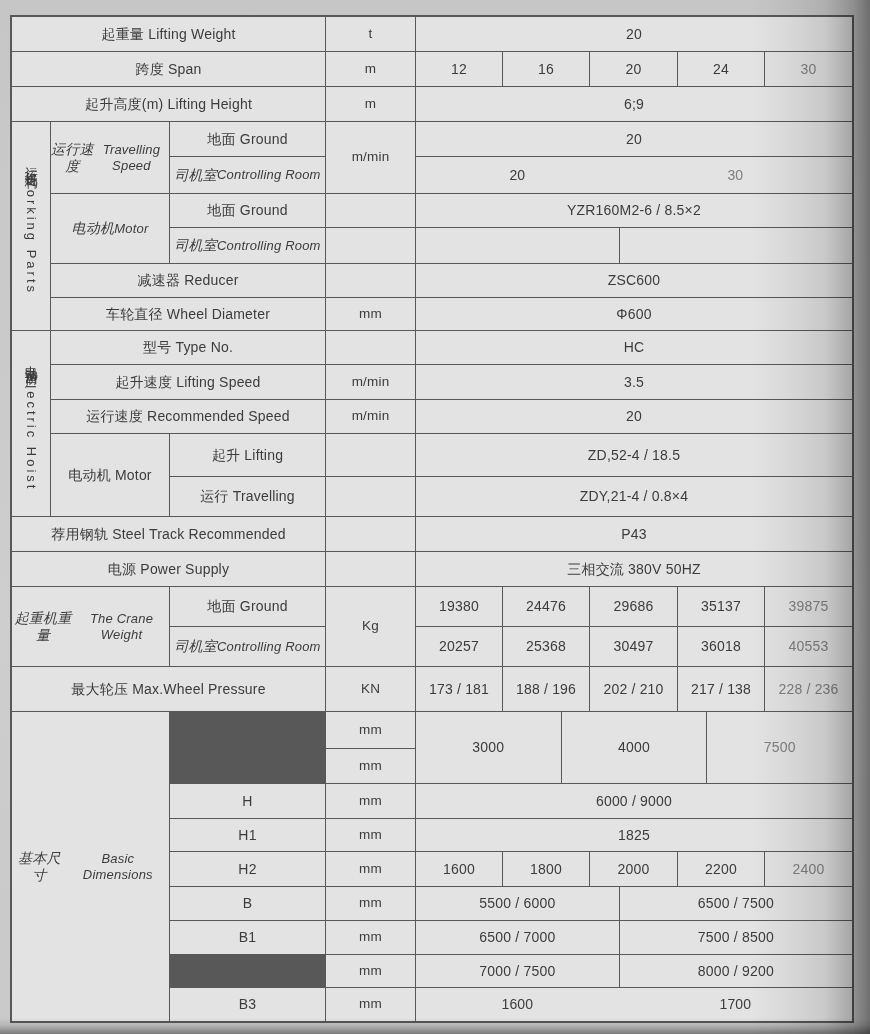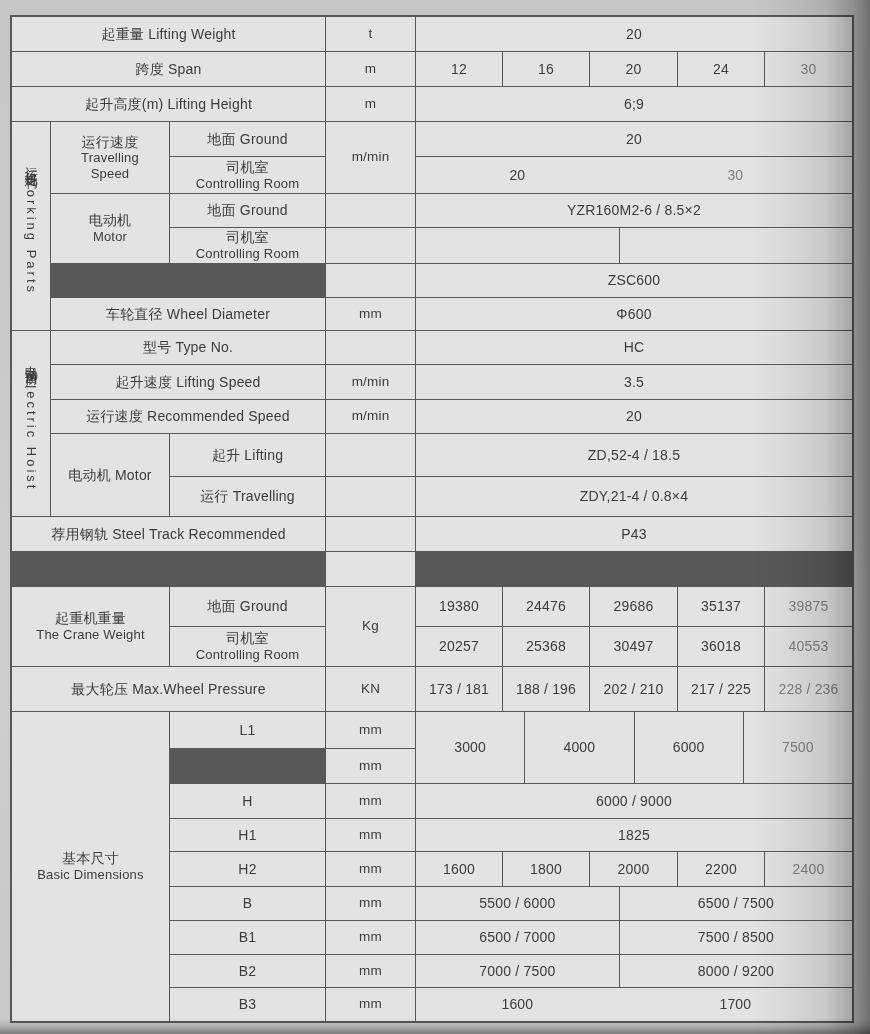--- a/index.html
+++ b/index.html
@@ -16,21 +16,21 @@
     grid-template-columns:38px 118px 155px 89px 86px 86px 87px 86px 87px;
     grid-template-rows:34px 34px 34px 34px 36px 33px 35px 33px 32px 33px 34px 33px 42px 39px 34px 34px 39px 39px 44px 36px 34px 34px 32px 34px 33px 33px 32px 33px;
     gap:1px;background:var(--line);padding:2px;
   }
   .c{
     background:var(--cell);
     display:flex;align-items:center;justify-content:center;
     font-size:14px;line-height:1.2;text-align:center;
     letter-spacing:.2px;
   }
-  .stack{flex-direction:column;}
+  .stack{font-style:italic;}
   .stack .en{font-size:13px;}
   .narrow-en .en{max-width:84px;}
   .unit{font-size:13.5px;}
   .vert{
     writing-mode:vertical-lr;text-orientation:mixed;
     font-size:13px;letter-spacing:3px;
   }
   .split{padding:0;}
   .split .hl{width:46.5%;align-self:stretch;display:flex;align-items:center;justify-content:center;border-right:1px solid var(--line);}
   .split .hr{flex:1;align-self:stretch;display:flex;align-items:center;justify-content:center;}
@@ -101,20 +101,21 @@
   <div class="c stack" style="grid-area:7/3/8/4">
     <span>司机室</span>
     <span class="en">Controlling Room</span>
   </div>
   <div class="c" style="grid-area:7/4/8/5"></div>
   <div class="c split" style="grid-area:7/5/8/10">
     <span class="hl"></span>
     <span class="hr"></span>
   </div>
 
+  <div class="c" style="grid-area:8/2/9/4">减速器 Reducer</div>
   <div class="c" style="grid-area:8/4/9/5"></div>
   <div class="c" style="grid-area:8/5/9/10">ZSC600</div>
 
   <div class="c" style="grid-area:9/2/10/4">车轮直径 Wheel Diameter</div>
   <div class="c unit" style="grid-area:9/4/10/5">mm</div>
   <div class="c" style="grid-area:9/5/10/10">Φ600</div>
 
   <div class="c vert" style="grid-area:10/1/15/2">电动葫芦 Electric Hoist</div>
 
   <div class="c" style="grid-area:10/2/11/4">型号 Type No.</div>
@@ -134,21 +135,23 @@
   <div class="c" style="grid-area:13/4/14/5"></div>
   <div class="c" style="grid-area:13/5/14/10">ZD,52-4 / 18.5</div>
   <div class="c" style="grid-area:14/3/15/4">运行 Travelling</div>
   <div class="c" style="grid-area:14/4/15/5"></div>
   <div class="c" style="grid-area:14/5/15/10">ZDY,21-4 / 0.8×4</div>
 
   <div class="c" style="grid-area:15/1/16/4">荐用钢轨 Steel Track Recommended</div>
   <div class="c" style="grid-area:15/4/16/5"></div>
   <div class="c" style="grid-area:15/5/16/10">P43</div>
 
+  <div class="c" style="grid-area:16/1/17/4">电源 Power Supply</div>
   <div class="c" style="grid-area:16/4/17/5"></div>
+  <div class="c" style="grid-area:16/5/17/10">三相交流 380V  50HZ</div>
 
   <div class="c stack" style="grid-area:17/1/19/3">
     <span>起重机重量</span>
     <span class="en">The Crane Weight</span>
   </div>
   <div class="c" style="grid-area:17/3/18/4">地面 Ground</div>
   <div class="c unit" style="grid-area:17/4/19/5">Kg</div>
   <div class="c" style="grid-area:17/5/18/6">19380</div>
   <div class="c" style="grid-area:17/6/18/7">24476</div>
   <div class="c" style="grid-area:17/7/18/8">29686</div>
@@ -162,34 +165,32 @@
   <div class="c" style="grid-area:18/6/19/7">25368</div>
   <div class="c" style="grid-area:18/7/19/8">30497</div>
   <div class="c" style="grid-area:18/8/19/9">36018</div>
   <div class="c dim" style="grid-area:18/9/19/10">40553</div>
 
   <div class="c unit" style="grid-area:19/4/20/5">KN</div>
   <div class="c" style="grid-area:19/1/20/4">最大轮压 Max.Wheel Pressure</div>
   <div class="c" style="grid-area:19/5/20/6">173 / 181</div>
   <div class="c" style="grid-area:19/6/20/7">188 / 196</div>
   <div class="c" style="grid-area:19/7/20/8">202 / 210</div>
-  <div class="c" style="grid-area:19/8/20/9">217 / 225</div>
+  <div class="c" style="grid-area:19/8/20/9">217 / 138</div>
   <div class="c dim" style="grid-area:19/9/20/10">228 / 236</div>
 
   <div class="c stack" style="grid-area:20/1/29/3">
     <span>基本尺寸</span>
     <span class="en">Basic Dimensions</span>
   </div>
 
-  <div class="c" style="grid-area:20/3/21/4">L1</div>
   <div class="c unit" style="grid-area:20/4/21/5">mm</div>
   <div class="c vmerge" style="grid-area:20/5/22/10">
     <span class="vcol">3000</span>
     <span class="vcol">4000</span>
-    <span class="vcol">6000</span>
     <span class="vcol dim">7500</span>
   </div>
   <div class="c unit" style="grid-area:21/4/22/5">mm</div>
 
   <div class="c" style="grid-area:22/3/23/4">H</div>
   <div class="c unit" style="grid-area:22/4/23/5">mm</div>
   <div class="c" style="grid-area:22/5/23/10">6000 / 9000</div>
 
   <div class="c" style="grid-area:23/3/24/4">H1</div>
   <div class="c unit" style="grid-area:23/4/24/5">mm</div>
@@ -210,21 +211,20 @@
     <span class="hr">6500 / 7500</span>
   </div>
 
   <div class="c" style="grid-area:26/3/27/4">B1</div>
   <div class="c unit" style="grid-area:26/4/27/5">mm</div>
   <div class="c split" style="grid-area:26/5/27/10">
     <span class="hl">6500 / 7000</span>
     <span class="hr">7500 / 8500</span>
   </div>
 
-  <div class="c" style="grid-area:27/3/28/4">B2</div>
   <div class="c unit" style="grid-area:27/4/28/5">mm</div>
   <div class="c split" style="grid-area:27/5/28/10">
     <span class="hl">7000 / 7500</span>
     <span class="hr">8000 / 9200</span>
   </div>
 
   <div class="c" style="grid-area:28/3/29/4">B3</div>
   <div class="c unit" style="grid-area:28/4/29/5">mm</div>
   <div class="c split noline" style="grid-area:28/5/29/10">
     <span class="hl">1600</span>

